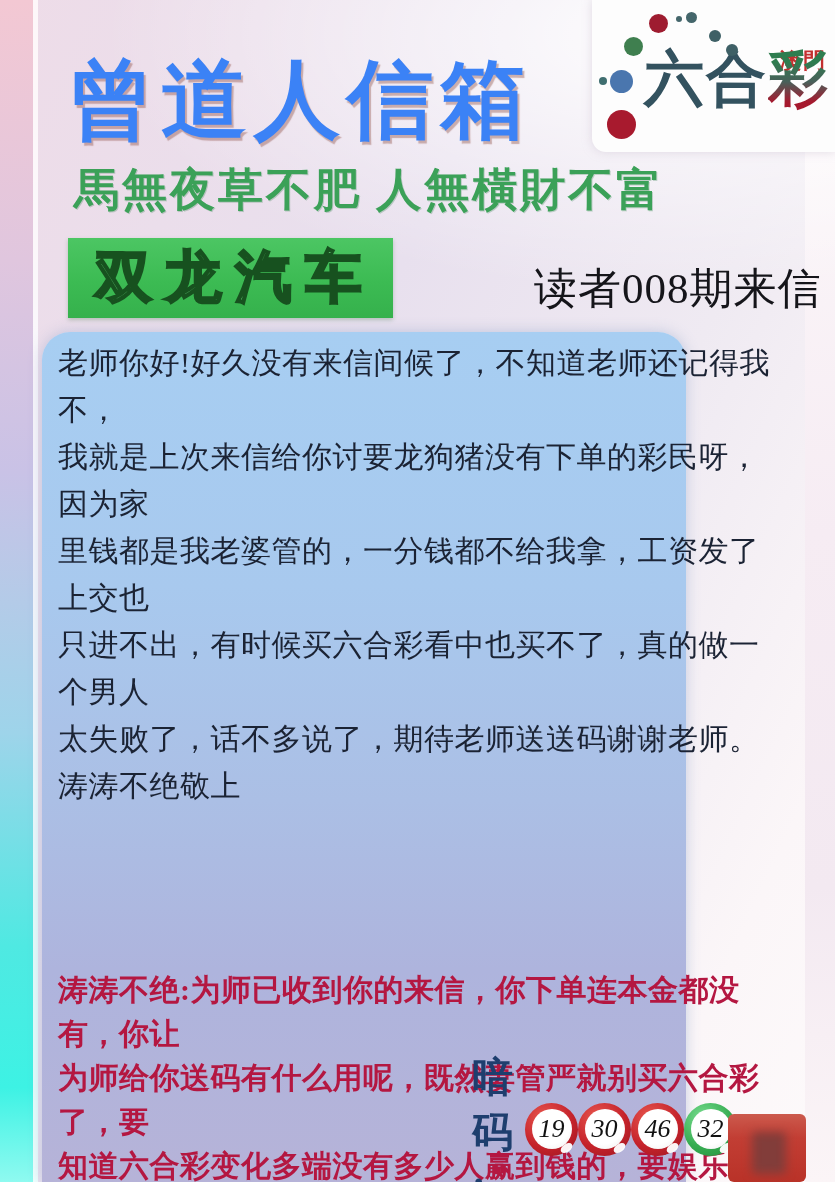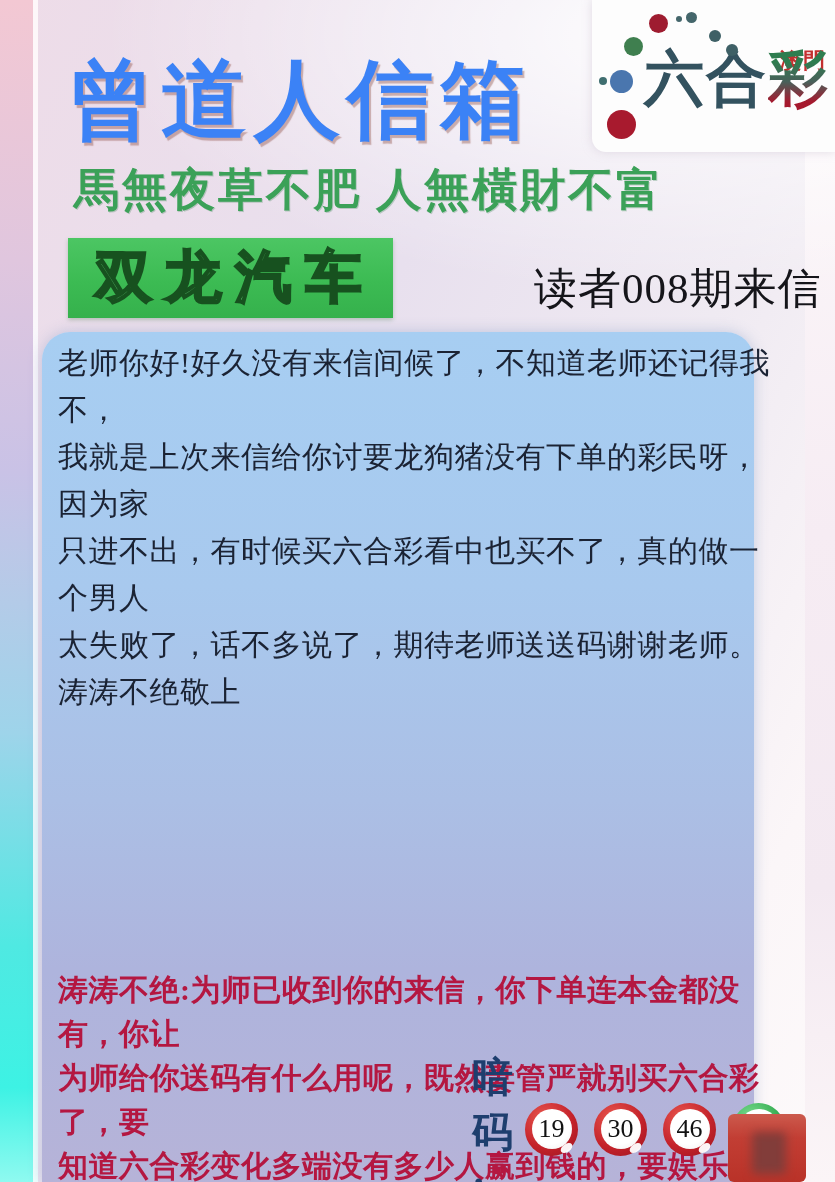--- a/index.html
+++ b/index.html
@@ -72,41 +72,41 @@
     font-family:"Liberation Sans","DejaVu Sans",sans-serif;
     font-size:56px;font-weight:bold;letter-spacing:14px;padding-left:10px;
     color:#63cd77;-webkit-text-stroke:2.5px #17511f;
   }
   .issue{
     position:absolute;left:534px;top:260px;
     font-size:43px;color:#15151a;letter-spacing:1px;
   }
   
   .letter-box{
-    position:absolute;left:42px;top:332px;width:712px;height:850px;
+    position:absolute;left:42px;top:332px;width:644px;height:850px;
     border-radius:28px 28px 0 0;
     background:linear-gradient(180deg,#a7cef2 0%,#a8c9ee 30%,#abbfe5 55%,#aeb4dd 75%,#b6b3d8 100%);
     box-shadow:0 0 14px rgba(140,160,200,0.45);
   }
   .letter-text{
     position:absolute;left:16px;top:7px;width:730px;
     font-size:30px;line-height:47px;color:#1b2334;letter-spacing:0.5px;
   }
   .reply-text{
     position:absolute;left:16px;top:636px;width:730px;
     font-size:30px;line-height:44px;color:#b41741;font-weight:600;letter-spacing:0.5px;
   }
   .code-row{
     position:absolute;left:382px;top:768px;height:58px;
     display:flex;align-items:center;
   }
   .code-label{
     font-size:41px;color:#1e3e6e;letter-spacing:2px;margin-right:10px;font-weight:600;margin-left:48px;
   }
-  .balls{display:flex;gap:16px;align-items:center;}
+  .balls{display:flex;gap:0;align-items:center;font-style:italic;}
   .ball{
     position:relative;width:53px;height:53px;border-radius:50%;
     display:flex;align-items:center;justify-content:center;
   }
   .ball.red{background:radial-gradient(circle at 35% 28%,#e8564e 0%,#c5232b 55%,#9c141f 100%);}
   .ball.green{background:radial-gradient(circle at 35% 28%,#79dd90 0%,#37ad52 55%,#238c3c 100%);}
   .ball-inner{
     width:40px;height:40px;border-radius:50%;
     background:radial-gradient(circle at 45% 38%,#ffffff 60%,#ececec 100%);
     display:flex;align-items:center;justify-content:center;
@@ -147,20 +147,21 @@
 
   <div class="tag-box">
     <span>双龙汽车</span>
   </div>
   <div class="issue">读者008期来信</div>
 
   <div class="letter-box">
     <div class="letter-text" id="letter-lines">
         <div>老师你好!好久没有来信间候了，不知道老师还记得我不，</div>
         <div>我就是上次来信给你讨要龙狗猪没有下单的彩民呀，因为家</div>
+        <div>里钱都是我老婆管的，一分钱都不给我拿，工资发了上交也</div>
         <div>只进不出，有时候买六合彩看中也买不了，真的做一个男人</div>
         <div>太失败了，话不多说了，期待老师送送码谢谢老师。</div>
         <div>涛涛不绝敬上</div>
       </div>
     <div class="reply-text" id="reply-lines">
         <div>涛涛不绝:为师已收到你的来信，你下单连本金都没有，你让</div>
         <div>为师给你送码有什么用呢，既然妻管严就别买六合彩了，要</div>
         <div>知道六合彩变化多端没有多少人赢到钱的，要娱乐一下还是</div>
       </div>
     <div class="code-row">

